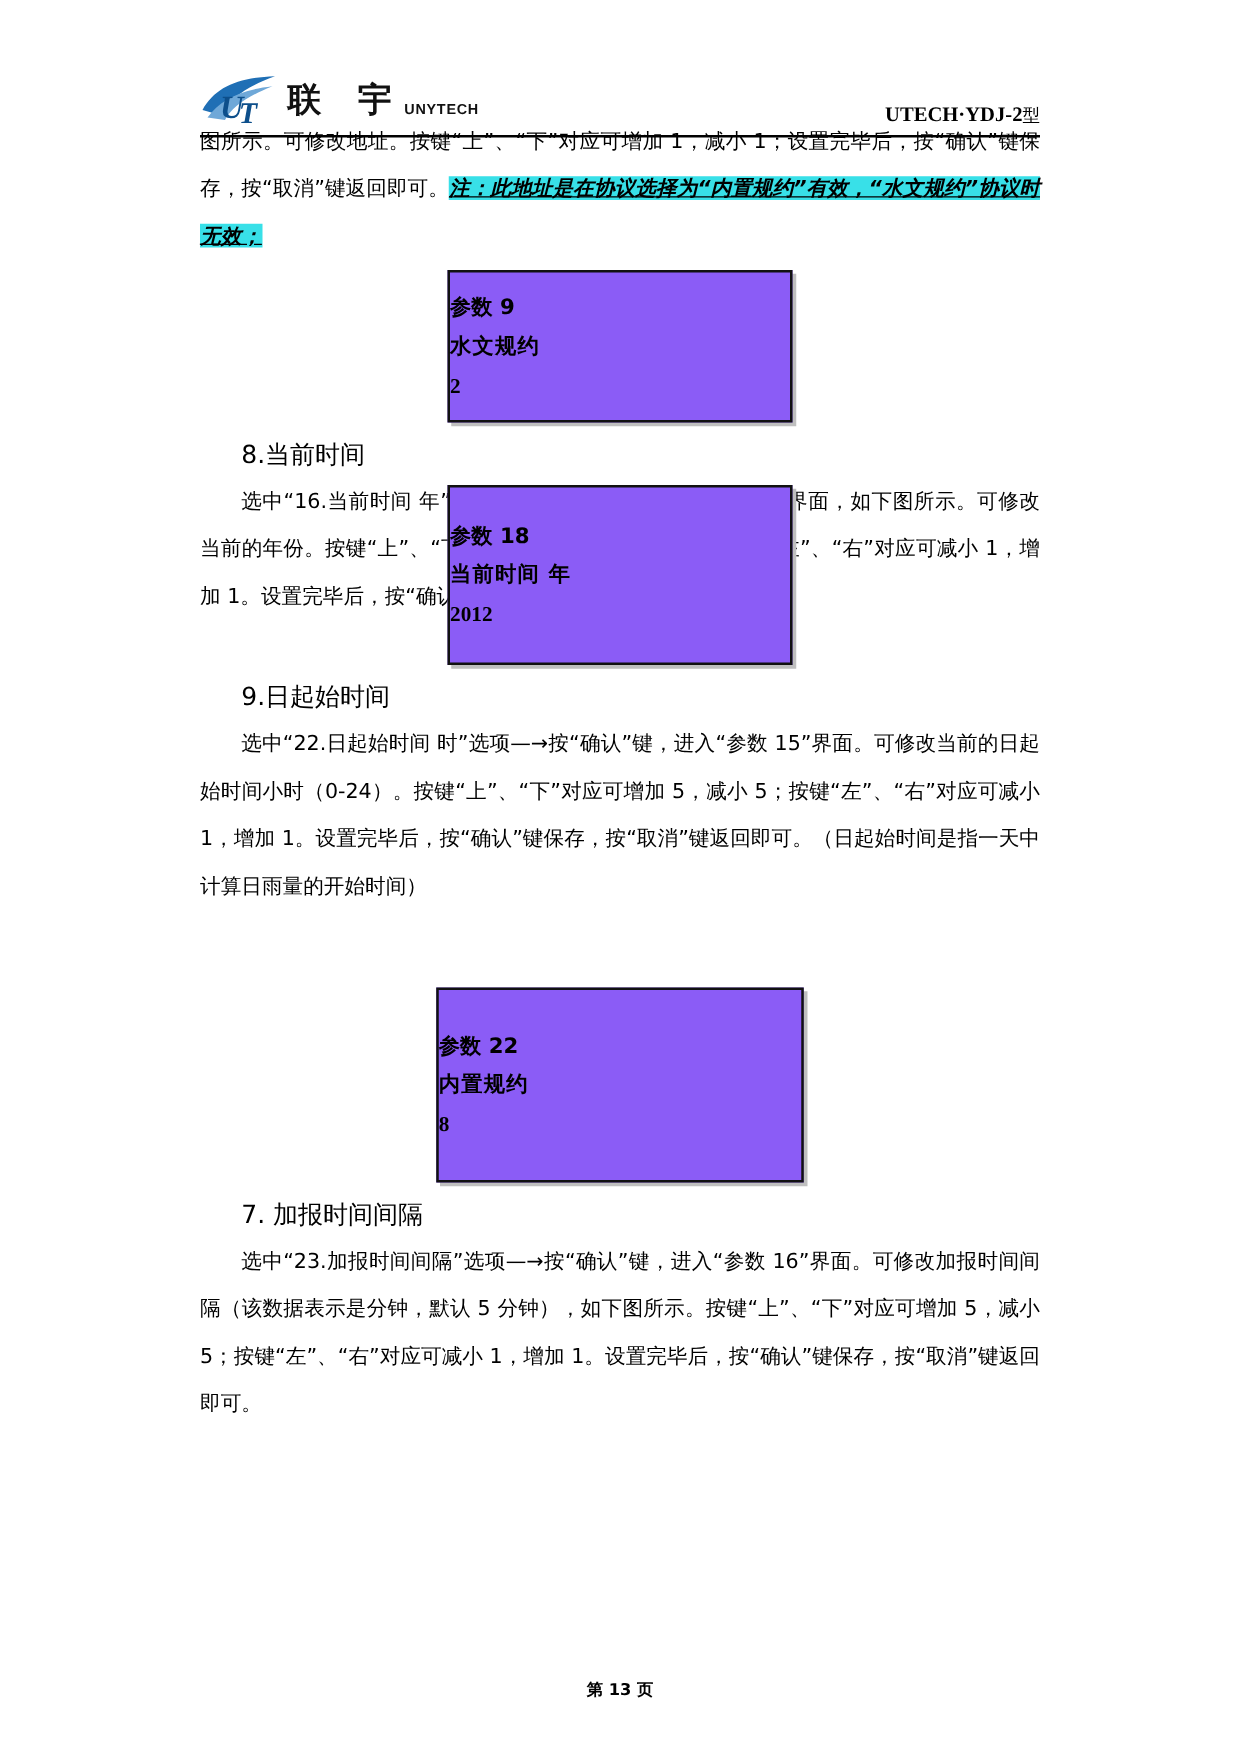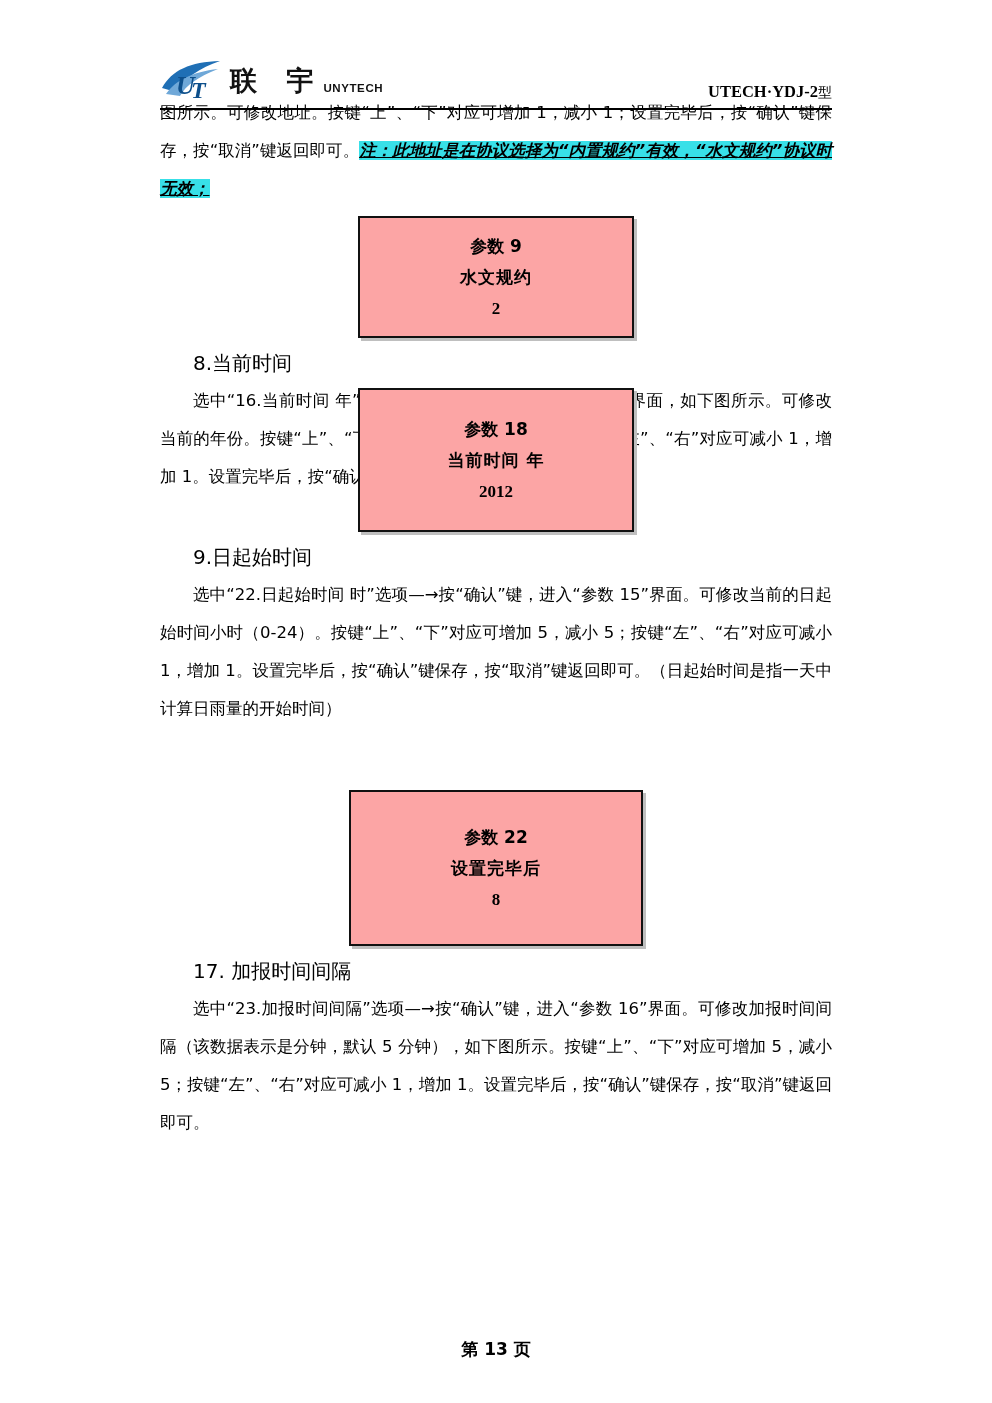--- a/index.html
+++ b/index.html
@@ -114,26 +114,26 @@
 
   
   .lcd-wrap {
     display: flex;
     justify-content: center;
     margin: 8px 0 6px 0;
   }
   .lcd {
     width: 272px;
     height: 140px;
-    background: #fca5a5;
+    background: #8b5cf6;
     border: 2px solid #111;
     box-shadow: 3px 3px 0 #bfbfbf;
     display: flex;
     flex-direction: column;
-    align-items: center;
+    align-items: flex-start;
     justify-content: center;
     font-family: "DejaVu Sans", sans-serif;
     font-size: 17px;
     font-weight: bold;
     line-height: 31px;
     color: #000;
   }
   .lcd .line2 { letter-spacing: 1px; }
   .lcd .line3 { font-family: "Liberation Serif", serif; font-size: 17px; }
 
@@ -141,21 +141,21 @@
   .lcd-wrap.wide .lcd { width: 290px; height: 152px; }
 
   
   .footer {
     position: absolute;
     left: 0;
     right: 0;
     bottom: 42px;
     text-align: center;
     font-family: "DejaVu Sans", sans-serif;
-    font-size: 17px;
+    font-size: 13px;
     font-weight: bold;
   }
   .spacer-lg { height: 54px; }
 </style>
 </head>
 <body>
 
 <div class="page">
 
   <div class="header">
@@ -204,26 +204,26 @@
     </div>
 
     <p class="sect">9.日起始时间</p>
     <p class="para indent">选中“22.日起始时间 时”选项—→按“确认”键，进入“参数 15”界面。可修改当前的日起始时间小时（0-24）。按键“上”、“下”对应可增加 5，减小 5；按键“左”、“右”对应可减小 1，增加 1。设置完毕后，按“确认”键保存，按“取消”键返回即可。（日起始时间是指一天中计算日雨量的开始时间）</p>
 
     <div class="spacer-lg"></div>
 
     <div class="lcd-wrap wide">
       <div class="lcd">
         <div class="line1">参数 22</div>
-        <div class="line2">设置完毕后</div>
+        <div class="line2">内置规约</div>
         <div class="line3">8</div>
       </div>
     </div>
 
-    <p class="sect">17. 加报时间间隔</p>
+    <p class="sect">7. 加报时间间隔</p>
     <p class="para indent">选中“23.加报时间间隔”选项—→按“确认”键，进入“参数 16”界面。可修改加报时间间隔（该数据表示是分钟，默认 5 分钟），如下图所示。按键“上”、“下”对应可增加 5，减小 5；按键“左”、“右”对应可减小 1，增加 1。设置完毕后，按“确认”键保存，按“取消”键返回即可。</p>
 
   </div>
 
   <div class="footer">
     <span>第 13 页</span>
   </div>
 
 </div>
 

